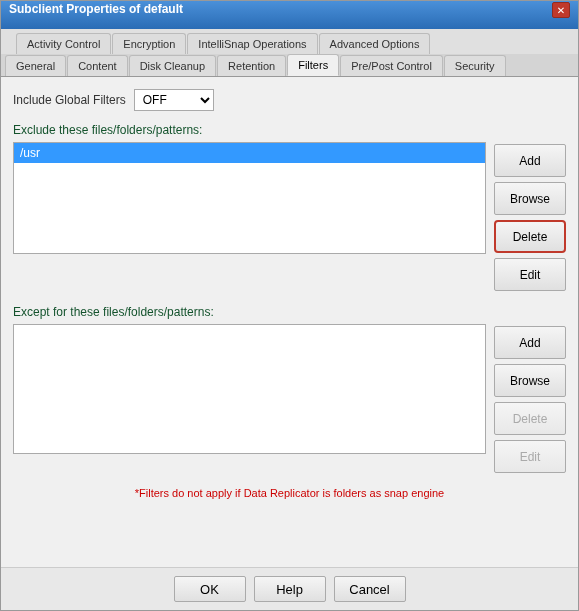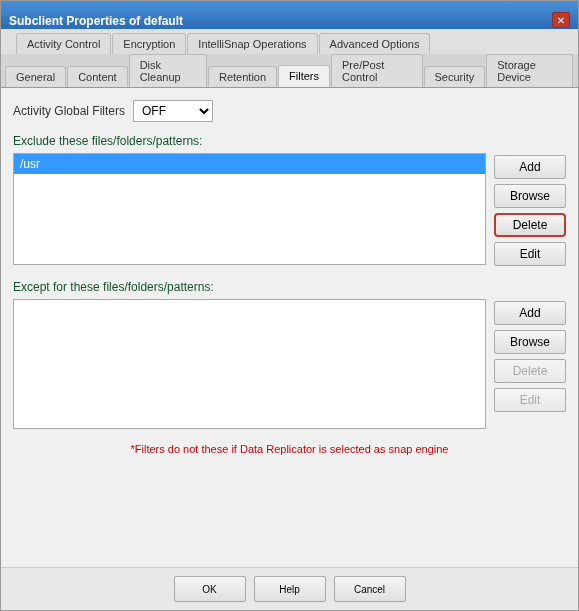--- a/index.html
+++ b/index.html
@@ -15,21 +15,21 @@
       border: 1px solid #999;
       box-shadow: 2px 2px 8px rgba(0,0,0,0.4);
       display: flex;
       flex-direction: column;
     }
     .title-bar {
       background: linear-gradient(to bottom, #4a90d9, #2a6cb5);
       color: white;
       padding: 1px 8px;
       display: flex;
-      align-items: flex-end;
+      align-items: flex-start;
       justify-content: space-between;
       height: 28px;
     }
     .title-bar-text {
       font-size: 12px;
       font-weight: bold;
     }
     .title-bar-controls {
       display: flex;
       gap: 2px;
@@ -138,21 +138,21 @@
     }
     .btn-col {
       display: flex;
       flex-direction: column;
       gap: 5px;
       justify-content: flex-start;
       padding-top: 2px;
     }
     .btn {
       width: 72px;
-      height: 24px;
+      height: 33px;
       background: linear-gradient(to bottom, #f5f5f5, #e0e0e0);
       border: 1px solid #aaa;
       font-size: 12px;
       cursor: pointer;
       border-radius: 2px;
       display: flex;
       align-items: center;
       justify-content: center;
     }
     .btn:disabled, .btn.disabled {
@@ -176,21 +176,21 @@
       gap: 8px;
       padding: 8px;
       border-top: 1px solid #ccc;
       background: #e8e8e8;
     }
     .bottom-btn {
       width: 72px;
       height: 26px;
       background: linear-gradient(to bottom, #f5f5f5, #e0e0e0);
       border: 1px solid #aaa;
-      font-size: 10px;
+      font-size: 13px;
       cursor: pointer;
       border-radius: 2px;
     }
   </style>
 </head>
 <body>
 
 <div class="window">
 
   <div class="title-bar">
@@ -208,27 +208,26 @@
   </div>
 
   <div class="tab-row2">
     <div class="tab">General</div>
     <div class="tab">Content</div>
     <div class="tab">Disk Cleanup</div>
     <div class="tab">Retention</div>
     <div class="tab active">Filters</div>
     <div class="tab">Pre/Post Control</div>
     <div class="tab">Security</div>
-    <div class="tab">Storage Device</div>
   </div>
 
   <div class="content">
 
     <div class="form-row">
-      <span class="form-label">Activity Global Filters</span>
+      <span class="form-label">Include Global Filters</span>
       <select class="select-box">
         <option>OFF</option>
         <option>ON</option>
       </select>
     </div>
 
     <div class="section-label">Exclude these files/folders/patterns:</div>
     <div class="list-section">
       <div class="list-box">
         <div class="list-item selected">/usr</div>
@@ -246,21 +245,21 @@
       <div class="list-box-lower">
       </div>
       <div class="btn-col">
         <button class="btn">Add</button>
         <button class="btn">Browse</button>
         <button class="btn disabled" disabled="">Delete</button>
         <button class="btn disabled" disabled="">Edit</button>
       </div>
     </div>
 
-    <div class="footer-note">*Filters do not these if Data Replicator is selected as snap engine</div>
+    <div class="footer-note">*Filters do not apply if Data Replicator is folders as snap engine</div>
 
   </div>
 
   <div class="bottom-bar">
     <button class="bottom-btn">OK</button>
     <button class="bottom-btn">Help</button>
     <button class="bottom-btn">Cancel</button>
   </div>
 </div>
 

